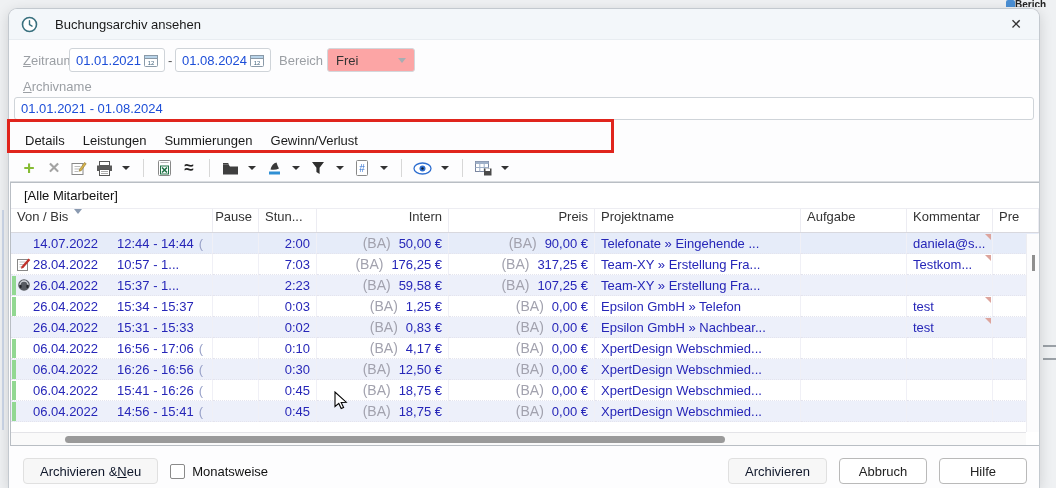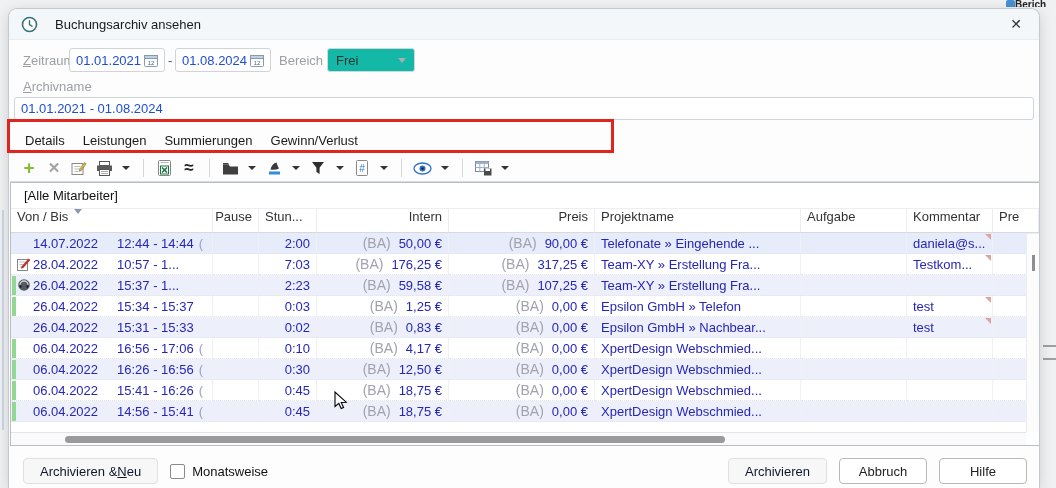--- a/index.html
+++ b/index.html
@@ -26,21 +26,21 @@
   .mn{text-decoration:underline}
 
   .filters{position:absolute;left:0;top:38px;width:100%;height:26px;display:flex;align-items:center}
   .filters .lbl-z{position:absolute;left:14px}
   .inp{border:1px solid #cfd4d9;border-radius:3px;background:#fff;height:24px;display:flex;align-items:center;padding:0 6px;color:#1d4ed8}
   .date-inp{position:absolute;width:96px;justify-content:space-between}
   .d1{left:60px}.d2{left:166px}
   .dash{position:absolute;left:159px;color:#555}
   .lbl-b{position:absolute;left:270px}
   .select{position:absolute;left:318px;width:88px;height:24px;border:1px solid #d3d7db;border-radius:3px;
-          background:#14b8a6;display:flex;align-items:center;justify-content:space-between;padding:0 8px;color:#333}
+          background:#fca5a5;display:flex;align-items:center;justify-content:space-between;padding:0 8px;color:#333}
   .chev{width:0;height:0;border-left:4px solid transparent;border-right:4px solid transparent;border-top:5px solid #a8adb2}
 
   .arch-lbl{position:absolute;left:14px;top:70px}
   .arch-inp{position:absolute;left:5px;top:88px;width:1020px;height:23px}
 
   
   .tabs{position:absolute;left:7px;top:119px;height:24px;display:flex;align-items:stretch}
   .tab{padding:3px 9px;display:flex;align-items:center;color:#1a1a1a;cursor:default}
   .tab.active{background:#a6d1f0;font-weight:bold}
 

